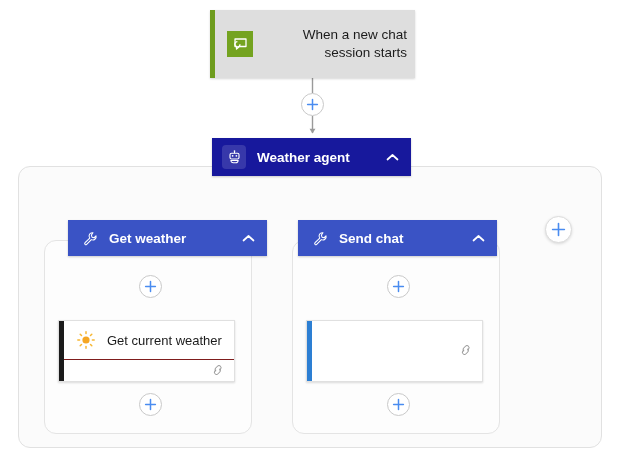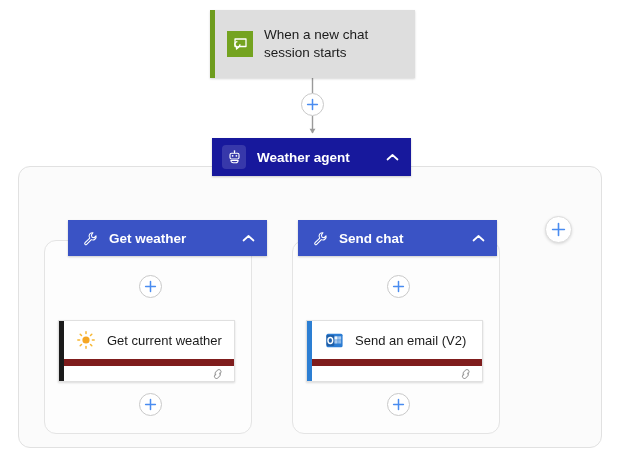--- a/index.html
+++ b/index.html
@@ -76,25 +76,26 @@
     width: 26px;
     height: 26px;
     background: #74a320;
     margin-left: 12px;
     flex: 0 0 26px;
     display: flex;
     align-items: center;
     justify-content: center;
   }
   .trigger-label {
-    margin-left: 11px;
+    margin-left: 24px;
     font-size: 13.5px;
     color: #1b1b1b;
     line-height: 18px;
     max-width: 130px;
+    text-align: right;
   }
 
   
   .node {
     position: absolute;
     display: flex;
     align-items: center;
     box-sizing: border-box;
     box-shadow: 0 1px 2px rgba(0,0,0,.2);
   }
@@ -173,21 +174,21 @@
   .action-body {
     flex: 1 1 auto;
     display: flex;
     flex-direction: column;
     min-width: 0;
   }
   .action-top {
     flex: 0 0 38px;
     display: flex;
     align-items: center;
-    border-bottom: 7px solid #7f1d1d;
+    border-bottom: 1px solid #7f1d1d;
   }
   .action-icon {
     width: 22px;
     height: 22px;
     margin-left: 11px;
     flex: 0 0 22px;
     display: flex;
     align-items: center;
     justify-content: center;
   }
@@ -348,34 +349,20 @@
             <path d="M10.0,5.4 a2.4,2.4 0 0,1 0,3.4 l-2.0,2.0 a2.4,2.4 0 0,1 -3.4,-3.4 l0.9,-0.9" fill="none" stroke="#9a9a9a" stroke-width="1.15" stroke-linecap="round"></path>
           </svg>
         </span>
       </div>
     </div>
   </div>
 
   <div class="action-card right">
     <div class="action-accent" style="background:#2d7fd3;"></div>
     <div class="action-body">
-      <div class="action-top">
-        <div class="action-icon">
-          <svg width="19" height="19" viewBox="0 0 20 20" xmlns="http://www.w3.org/2000/svg">
-            <rect x="1.5" y="3" width="17" height="14" rx="1.6" fill="#2b7cd3"></rect>
-            <rect x="9.6" y="5.6" width="3.7" height="3.5" fill="#ffffff" opacity=".92"></rect>
-            <rect x="13.8" y="5.6" width="3.2" height="3.5" fill="#ffffff" opacity=".6"></rect>
-            <rect x="9.6" y="9.6" width="3.7" height="3.6" fill="#ffffff" opacity=".6"></rect>
-            <rect x="13.8" y="9.6" width="3.2" height="3.6" fill="#ffffff" opacity=".45"></rect>
-            <rect x="1.5" y="4.2" width="8.3" height="11.6" rx="1.2" fill="#1f5fa8"></rect>
-            <ellipse cx="5.6" cy="10" rx="2.5" ry="3.1" fill="none" stroke="#ffffff" stroke-width="1.5"></ellipse>
-          </svg>
-        </div>
-        <div class="action-label">Send an email (V2)</div>
-      </div>
       <div class="action-bottom">
         <span>
           <svg width="14" height="12" viewBox="0 0 16 13" xmlns="http://www.w3.org/2000/svg">
             <path d="M5.4,7.6 a2.4,2.4 0 0,1 0,-3.4 l2.0,-2.0 a2.4,2.4 0 0,1 3.4,3.4 l-0.9,0.9" fill="none" stroke="#9a9a9a" stroke-width="1.15" stroke-linecap="round"></path>
             <path d="M10.0,5.4 a2.4,2.4 0 0,1 0,3.4 l-2.0,2.0 a2.4,2.4 0 0,1 -3.4,-3.4 l0.9,-0.9" fill="none" stroke="#9a9a9a" stroke-width="1.15" stroke-linecap="round"></path>
           </svg>
         </span>
       </div>
     </div>
   </div>

